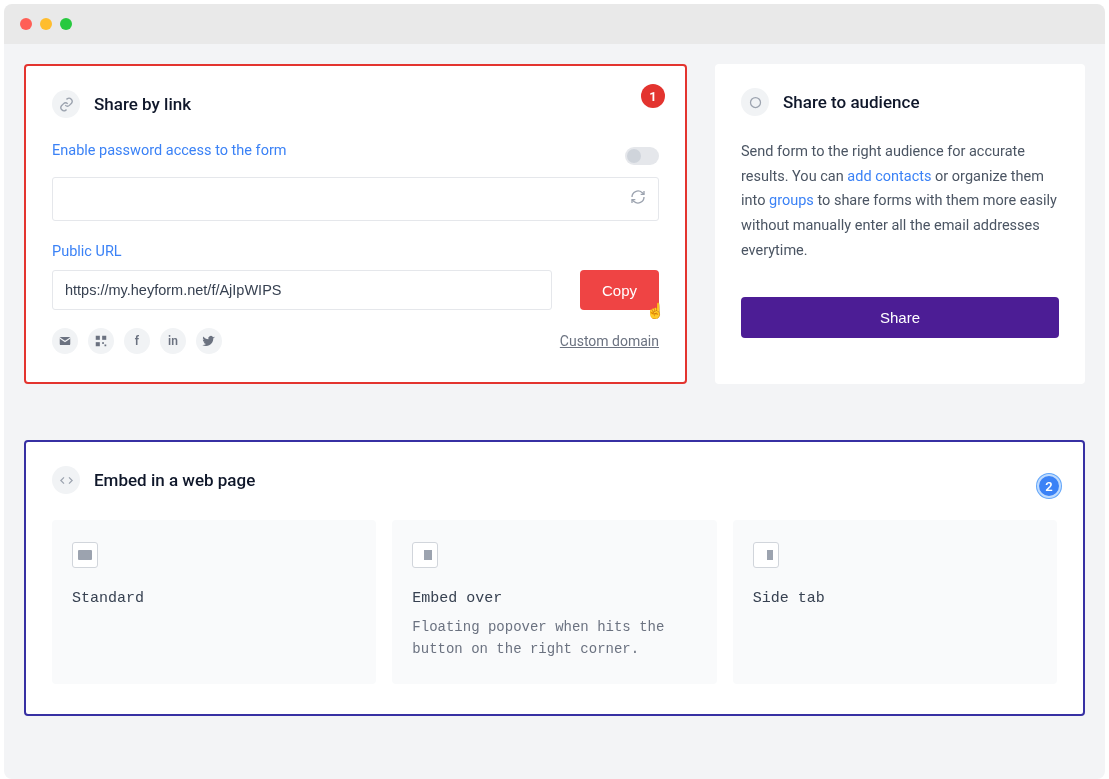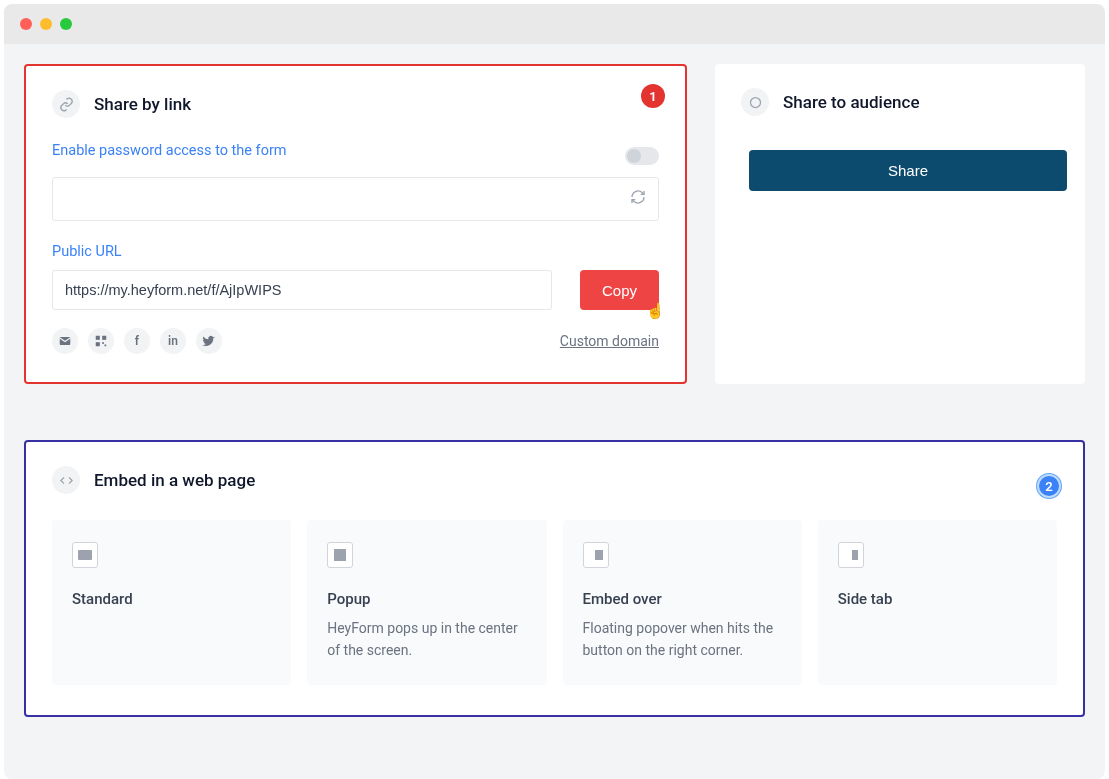--- a/index.html
+++ b/index.html
@@ -186,41 +186,41 @@
   }
   .aud-text a {
     color:#3b82f6;
     text-decoration:none;
     cursor:pointer;
   }
   .share-btn {
     display:block;
     width:100%;
     margin-top:34px;
-    background:#0c4a6e;
+    background:#4c1d95;
     color:#fff;
     border:none;
     border-radius:4px;
     padding:12px 0;
     font-size:15px;
     cursor:pointer;
-    margin-left:8px;
   }
   .embed-panel {
     margin-top:56px;
     background:#fff;
     border:2px solid #3730a3;
     border-radius:4px;
     padding:24px 26px 30px 26px;
     position:relative;
   }
   .embed-grid {
     display:flex;
     gap:16px;
     margin-top:26px;
+    font-family:Liberation Mono, monospace;
   }
   .embed-card {
     flex:1;
     background:#f9fafb;
     border-radius:4px;
     padding:22px 20px 24px 20px;
     cursor:pointer;
   }
   .embed-ico {
     width:26px;height:26px;
@@ -329,20 +329,23 @@
 
     <div class="panel panel-audience">
       <div class="panel-head">
         <div class="icon-circle">
           <svg viewBox="0 0 24 24" fill="none" stroke="currentColor" stroke-width="2">
               <circle cx="12" cy="12" r="8"></circle>
             </svg>
         </div>
         <div class="panel-title">Share to audience</div>
       </div>
+      <p class="aud-text">
+        <span>Send form to the right audience for accurate results. You can </span><a>add contacts</a><span> or organize them into </span><a>groups</a><span> to share forms with them more easily without manually enter all the email addresses everytime.</span>
+      </p>
       <button class="share-btn">Share</button>
     </div>
 
   </div>
 
   <div class="embed-panel">
     <div class="badge badge-2">2</div>
     <div class="panel-head">
       <div class="icon-circle">
         <svg viewBox="0 0 24 24" fill="none" stroke="currentColor" stroke-width="2">
@@ -353,27 +356,20 @@
       <div class="panel-title">Embed in a web page</div>
     </div>
     <div class="embed-grid">
       <div class="embed-card">
         <div class="embed-ico ico-std">
             <div class="inner"></div>
           </div>
         <div class="embed-title">Standard</div>
       </div>
       <div class="embed-card">
-        <div class="embed-ico ico-pop">
-            <div class="inner"></div>
-          </div>
-        <div class="embed-title">Popup</div>
-        <div class="embed-desc">HeyForm pops up in the center of the screen.</div>
-      </div>
-      <div class="embed-card">
         <div class="embed-ico ico-pov">
             <div class="inner"></div>
           </div>
         <div class="embed-title">Embed over</div>
         <div class="embed-desc">Floating popover when hits the button on the right corner.</div>
       </div>
       <div class="embed-card">
         <div class="embed-ico ico-side">
             <div class="inner"></div>
           </div>

